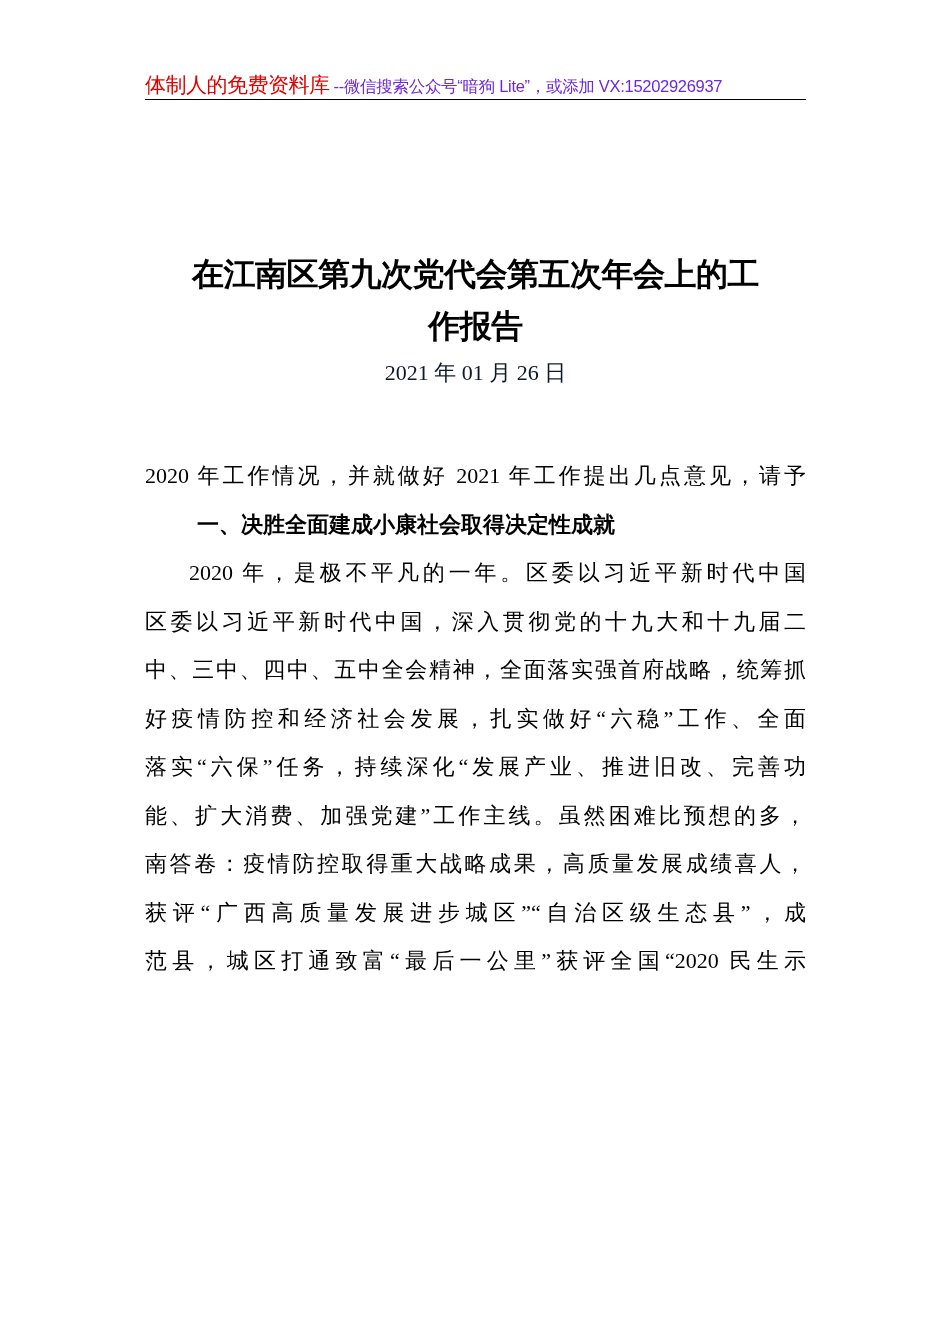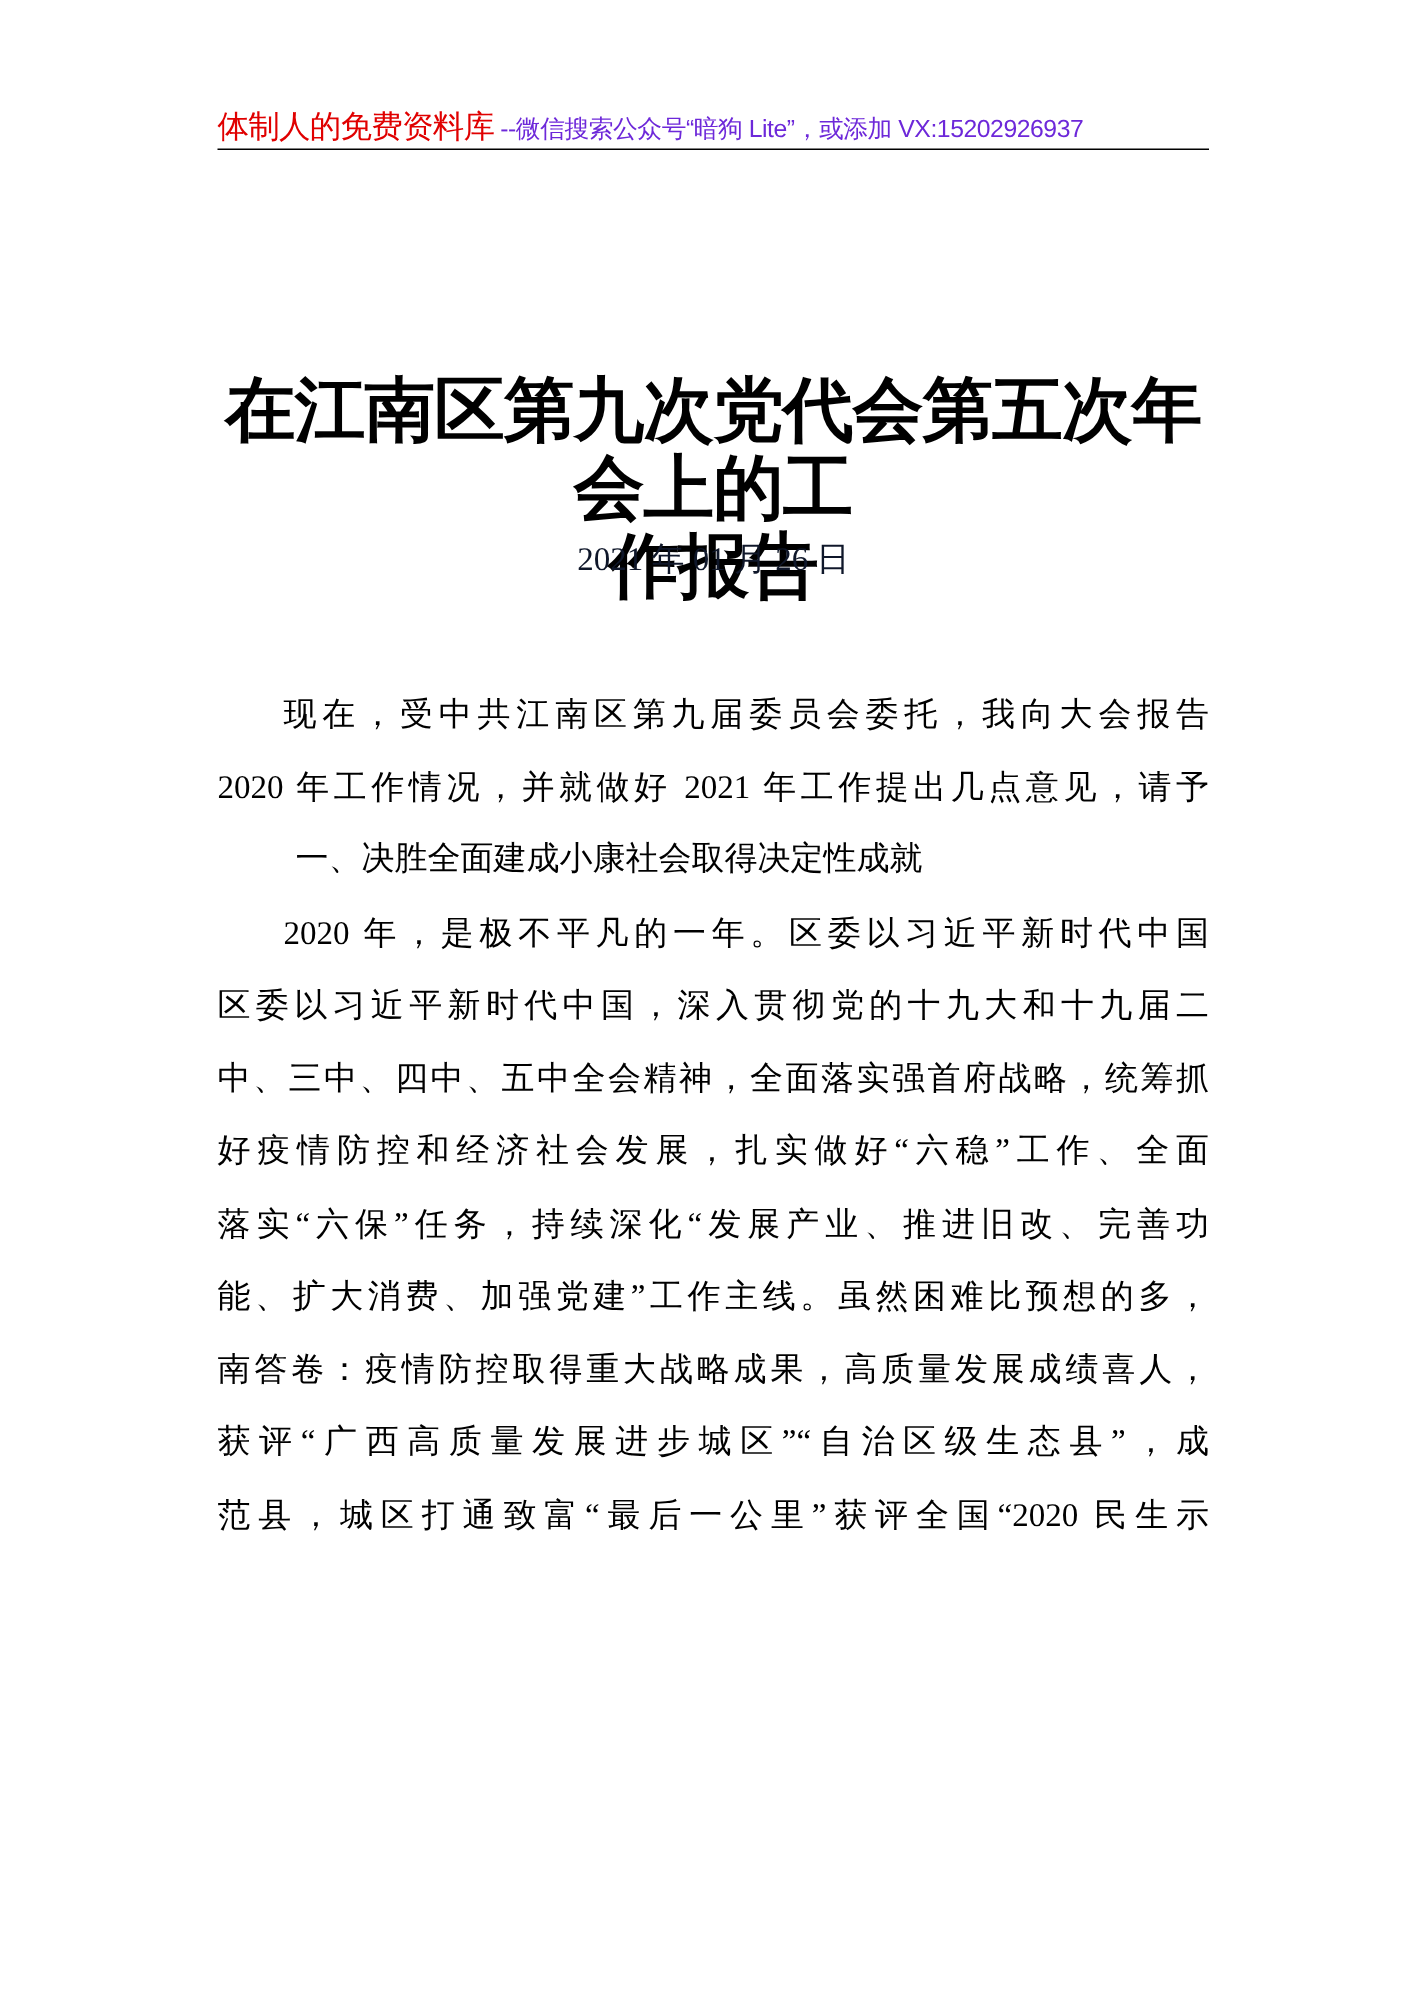--- a/index.html
+++ b/index.html
@@ -8,53 +8,52 @@
     position: absolute; left: 145px; top: 70px; width: 661px;
     height: 29px; border-bottom: 1.5px solid #000;
     font-family: "Liberation Sans", "DejaVu Sans", sans-serif;
     white-space: nowrap; line-height: 29px;
   }
   .header .brand { color: #e00000; font-size: 21px; letter-spacing: -0.5px; text-align: center; }
   .header .note { color: #6d28d9; font-size: 16.5px; letter-spacing: -0.3px; margin-left: 4px; }
   .title {
     position: absolute; left: 145px; top: 248px; width: 661px;
     text-align: center; font-family: "DejaVu Serif", serif;
-    font-weight: bold; font-size: 47px; line-height: 52px; color: #000;
+    font-weight: bold; font-size: 32px; line-height: 52px; color: #000;
     letter-spacing: -0.5px;
   }
   .date {
     position: absolute; left: 145px; top: 358px; width: 661px; text-align: center;
     font-family: "Liberation Serif", "DejaVu Serif", serif; font-size: 22px; color: #0f172a;
   }
   .body {
     position: absolute; left: 145px; top: 452px; width: 661px;
     font-family: "Liberation Serif", "DejaVu Serif", serif;
     font-size: 22px; line-height: 48.5px; color: #000; text-align: justify;
   }
   .line { display: block; white-space: nowrap; height: 48.5px; text-align-last: justify; }
   .line.last { text-align-last: left; }
   .indent { padding-left: 44px; }
-  .h1 { font-family: "DejaVu Sans", sans-serif; font-weight: normal; font-size: 22px; padding-left: 52px; text-align-last: left; }
+  .h1 { font-family: "DejaVu Sans", sans-serif; font-weight: bold; font-size: 22px; padding-left: 52px; text-align-last: left; }
 </style>
 </head>
 <body>
 
 <div class="header">
   <span class="brand">体制人的免费资料库</span><span class="note">--微信搜索公众号“暗狗 Lite”，或添加 VX:15202926937</span>
 </div>
 
 <div class="title">
   <div>在江南区第九次党代会第五次年会上的工</div>
   <div>作报告</div>
 </div>
 
 <div class="date">2021 年 01 月 26 日</div>
 
 <div class="body">
-  <span class="line indent">现在，受中共江南区第九届委员会委托，我向大会报告</span>
   <span class="line">2020 年工作情况，并就做好 2021 年工作提出几点意见，请予</span>
   <span class="line h1">一、决胜全面建成小康社会取得决定性成就</span>
   <span class="line indent">2020 年，是极不平凡的一年。区委以习近平新时代中国</span>
   <span class="line">区委以习近平新时代中国，深入贯彻党的十九大和十九届二</span>
   <span class="line">中、三中、四中、五中全会精神，全面落实强首府战略，统筹抓</span>
   <span class="line">好疫情防控和经济社会发展，扎实做好“六稳”工作、全面</span>
   <span class="line">落实“六保”任务，持续深化“发展产业、推进旧改、完善功</span>
   <span class="line">能、扩大消费、加强党建”工作主线。虽然困难比预想的多，</span>
   <span class="line">南答卷：疫情防控取得重大战略成果，高质量发展成绩喜人，</span>
   <span class="line">获评“广西高质量发展进步城区”“自治区级生态县”，成</span>

